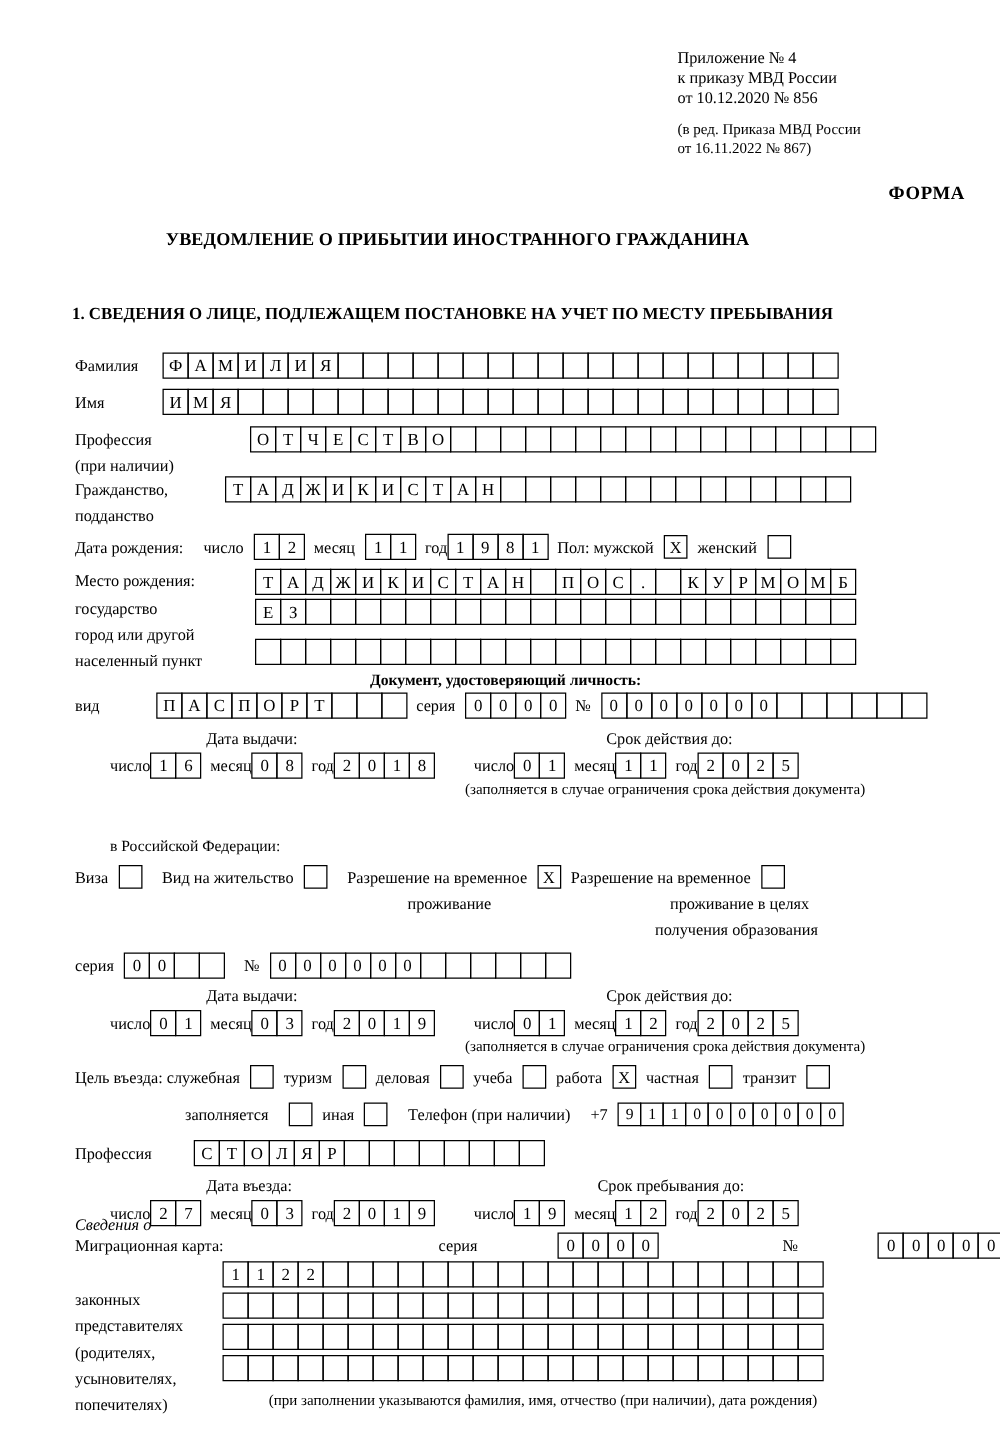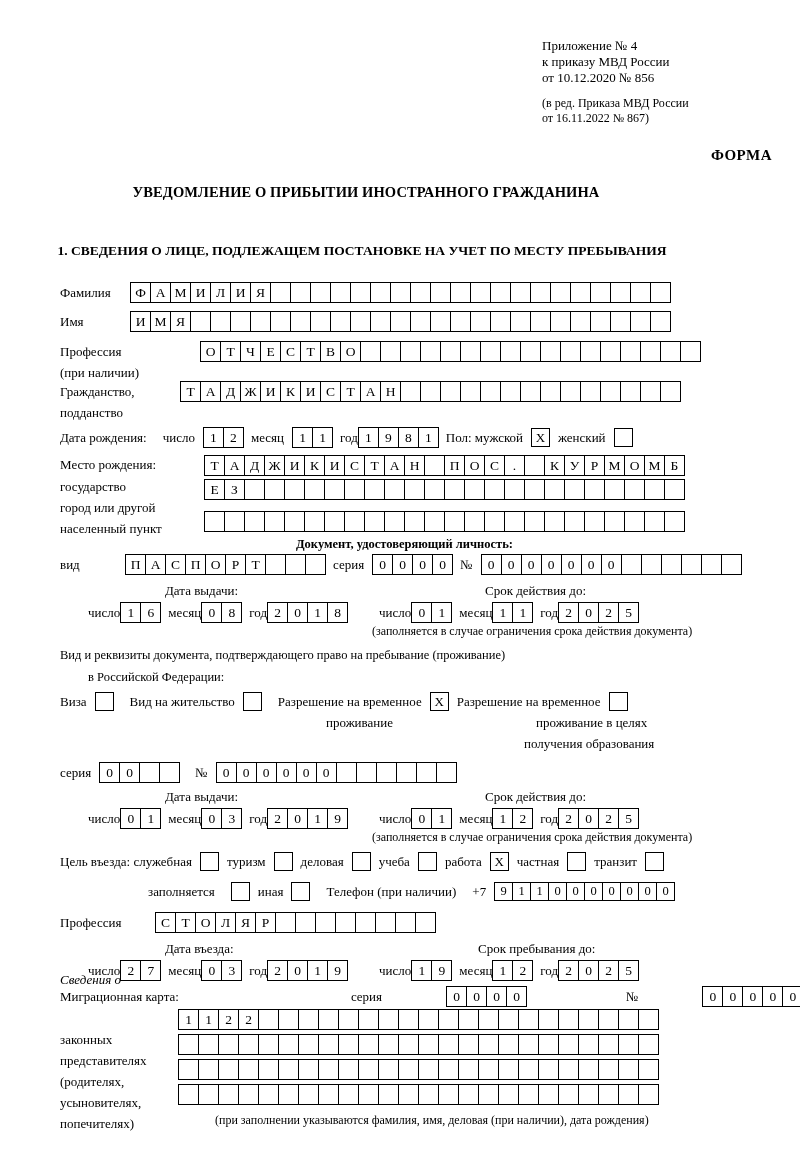--- a/index.html
+++ b/index.html
@@ -474,21 +474,20 @@
     <span class="lbl">год</span>
     <span class="boxes" id="id-vyear">
         <div class="bx">2</div>
         <div class="bx">0</div>
         <div class="bx">2</div>
         <div class="bx">5</div>
       </span>
   </div>
   <div class="center-note" style="top:624px; left:372px;">(заполняется в случае ограничения срока действия документа)</div>
 
-  <div class="lbl" style="position:absolute; top:648px; left:60px; font-size:12.5px;">Вид и реквизиты документа, подтверждающего право на пребывание (проживание)</div>
   <div class="lbl" style="position:absolute; top:670px; left:60px; font-size:12.5px;margin-left:28px;">в Российской Федерации:</div>
 
   <div class="row" style="top:692px; left:60px;">
     <span class="lbl">Виза</span>
     <span class="gap"></span>
     <span class="chk"></span>
     <span class="gap"></span>
       <span class="gap"></span>
     <span class="lbl">Вид на жительство</span>
     <span class="gap"></span>
@@ -848,15 +847,15 @@
       <div class="bx"></div>
       <div class="bx"></div>
       <div class="bx"></div>
       <div class="bx"></div>
       <div class="bx"></div>
       <div class="bx"></div>
       <div class="bx"></div>
       <div class="bx"></div>
     </div>
 
-  <div class="center-note" style="top:1113px; left:215px;">(при заполнении указываются фамилия, имя, деловая (при наличии), дата рождения)</div>
+  <div class="center-note" style="top:1113px; left:215px;">(при заполнении указываются фамилия, имя, отчество (при наличии), дата рождения)</div>
 
 </div>
 
 </body></html>

